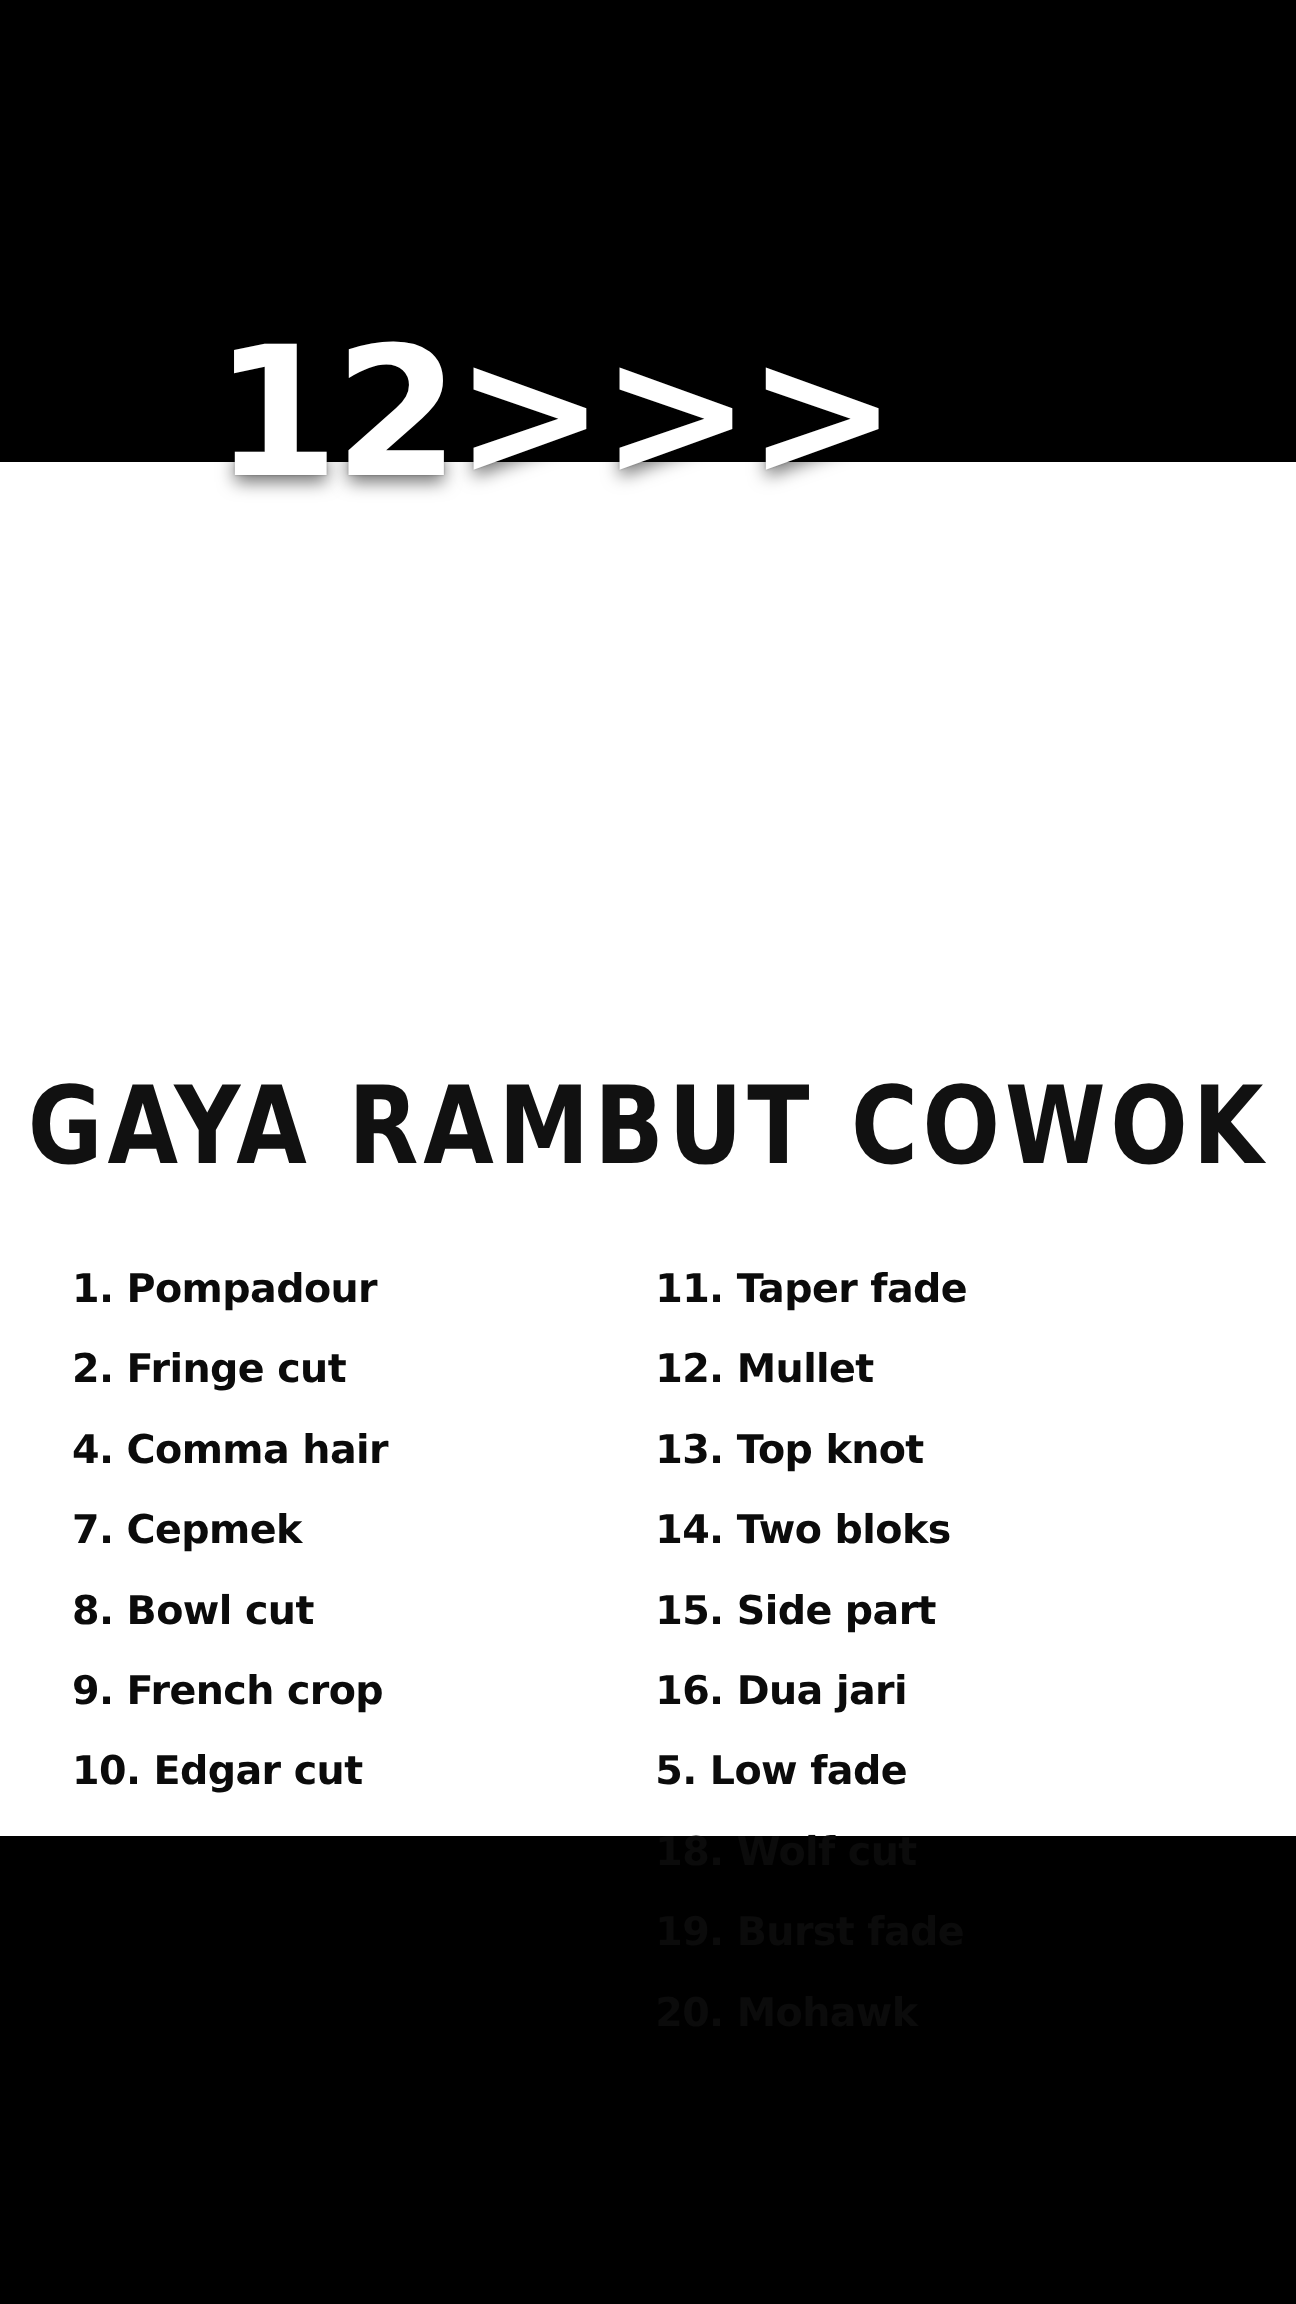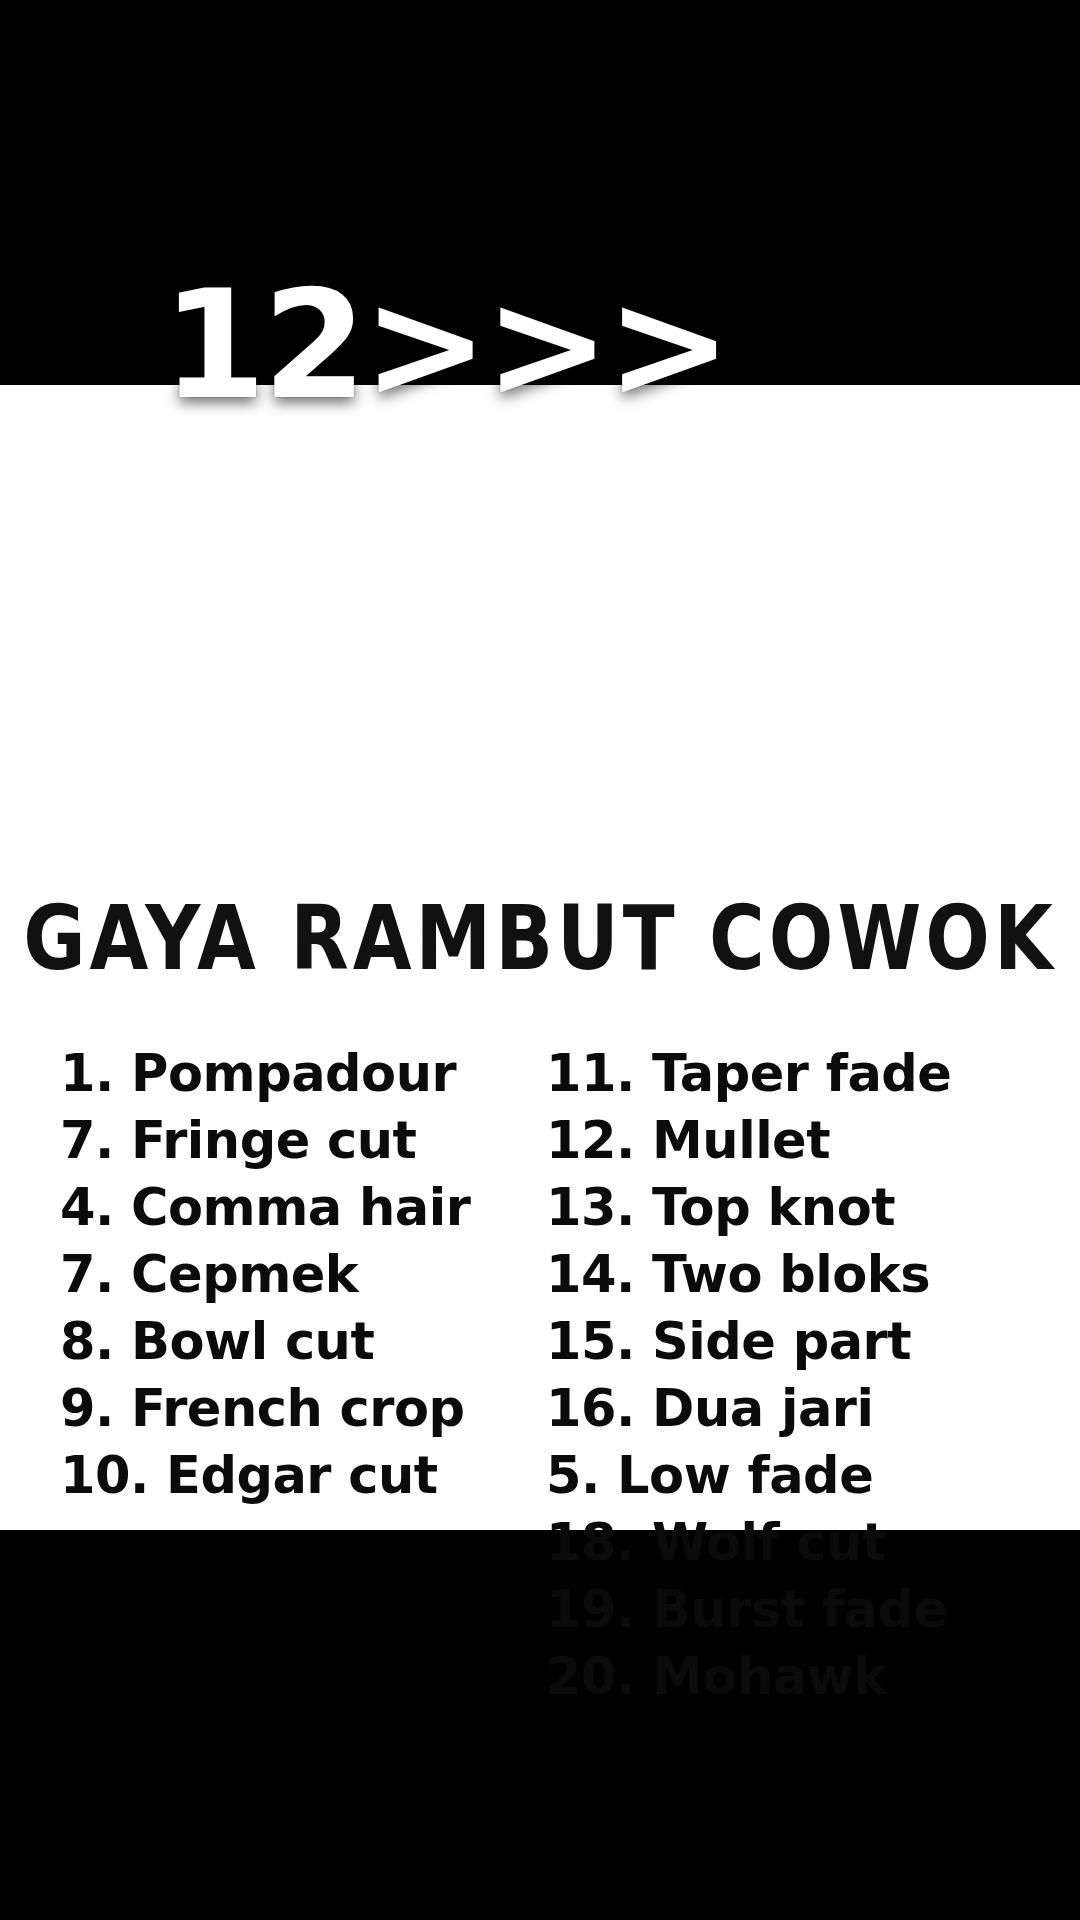--- a/index.html
+++ b/index.html
@@ -31,20 +31,21 @@
   }
   
   .overlay-badge {
     position: absolute;
     left: 0;
     top: 270px;
     width: 890px;
     text-align: center;
     z-index: 5;
     pointer-events: none;
+    padding-left: 16px;
   }
   .overlay-badge .txt {
     font-family: "DejaVu Sans", sans-serif;
     font-weight: bold;
     font-size: 150px;
     line-height: 150px;
     letter-spacing: -4px;
     color: #ffffff;
     text-shadow: 0 6px 14px rgba(0,0,0,0.55), 0 0 2px rgba(0,0,0,0.35);
     display: inline-block;
@@ -77,41 +78,41 @@
   }
   .col {
     display: flex;
     flex-direction: column;
   }
   .col-left { width: 440px; }
   .col-right { width: 440px; margin-left: 46px; }
   .item {
     font-family: "DejaVu Sans", sans-serif;
     font-weight: bold;
-    font-size: 51px;
+    font-size: 33px;
     line-height: 67px;
     color: #0b0b0b;
     white-space: nowrap;
     letter-spacing: -0.5px;
   }
 </style>
 </head>
 <body>
 
 <div class="screen">
 
   <div class="card">
 
     <div class="heading">GAYA RAMBUT COWOK</div>
 
     <div class="list-wrap">
 
       <div class="col col-left">
         <div class="item">1. Pompadour</div>
-        <div class="item">7. Fringe cut</div>
+        <div class="item">2. Fringe cut</div>
         <div class="item">4. Comma hair</div>
         <div class="item">7. Cepmek</div>
         <div class="item">8. Bowl cut</div>
         <div class="item">9. French crop</div>
         <div class="item">10. Edgar cut</div>
       </div>
 
       <div class="col col-right">
         <div class="item">11. Taper fade</div>
         <div class="item">12. Mullet</div>

